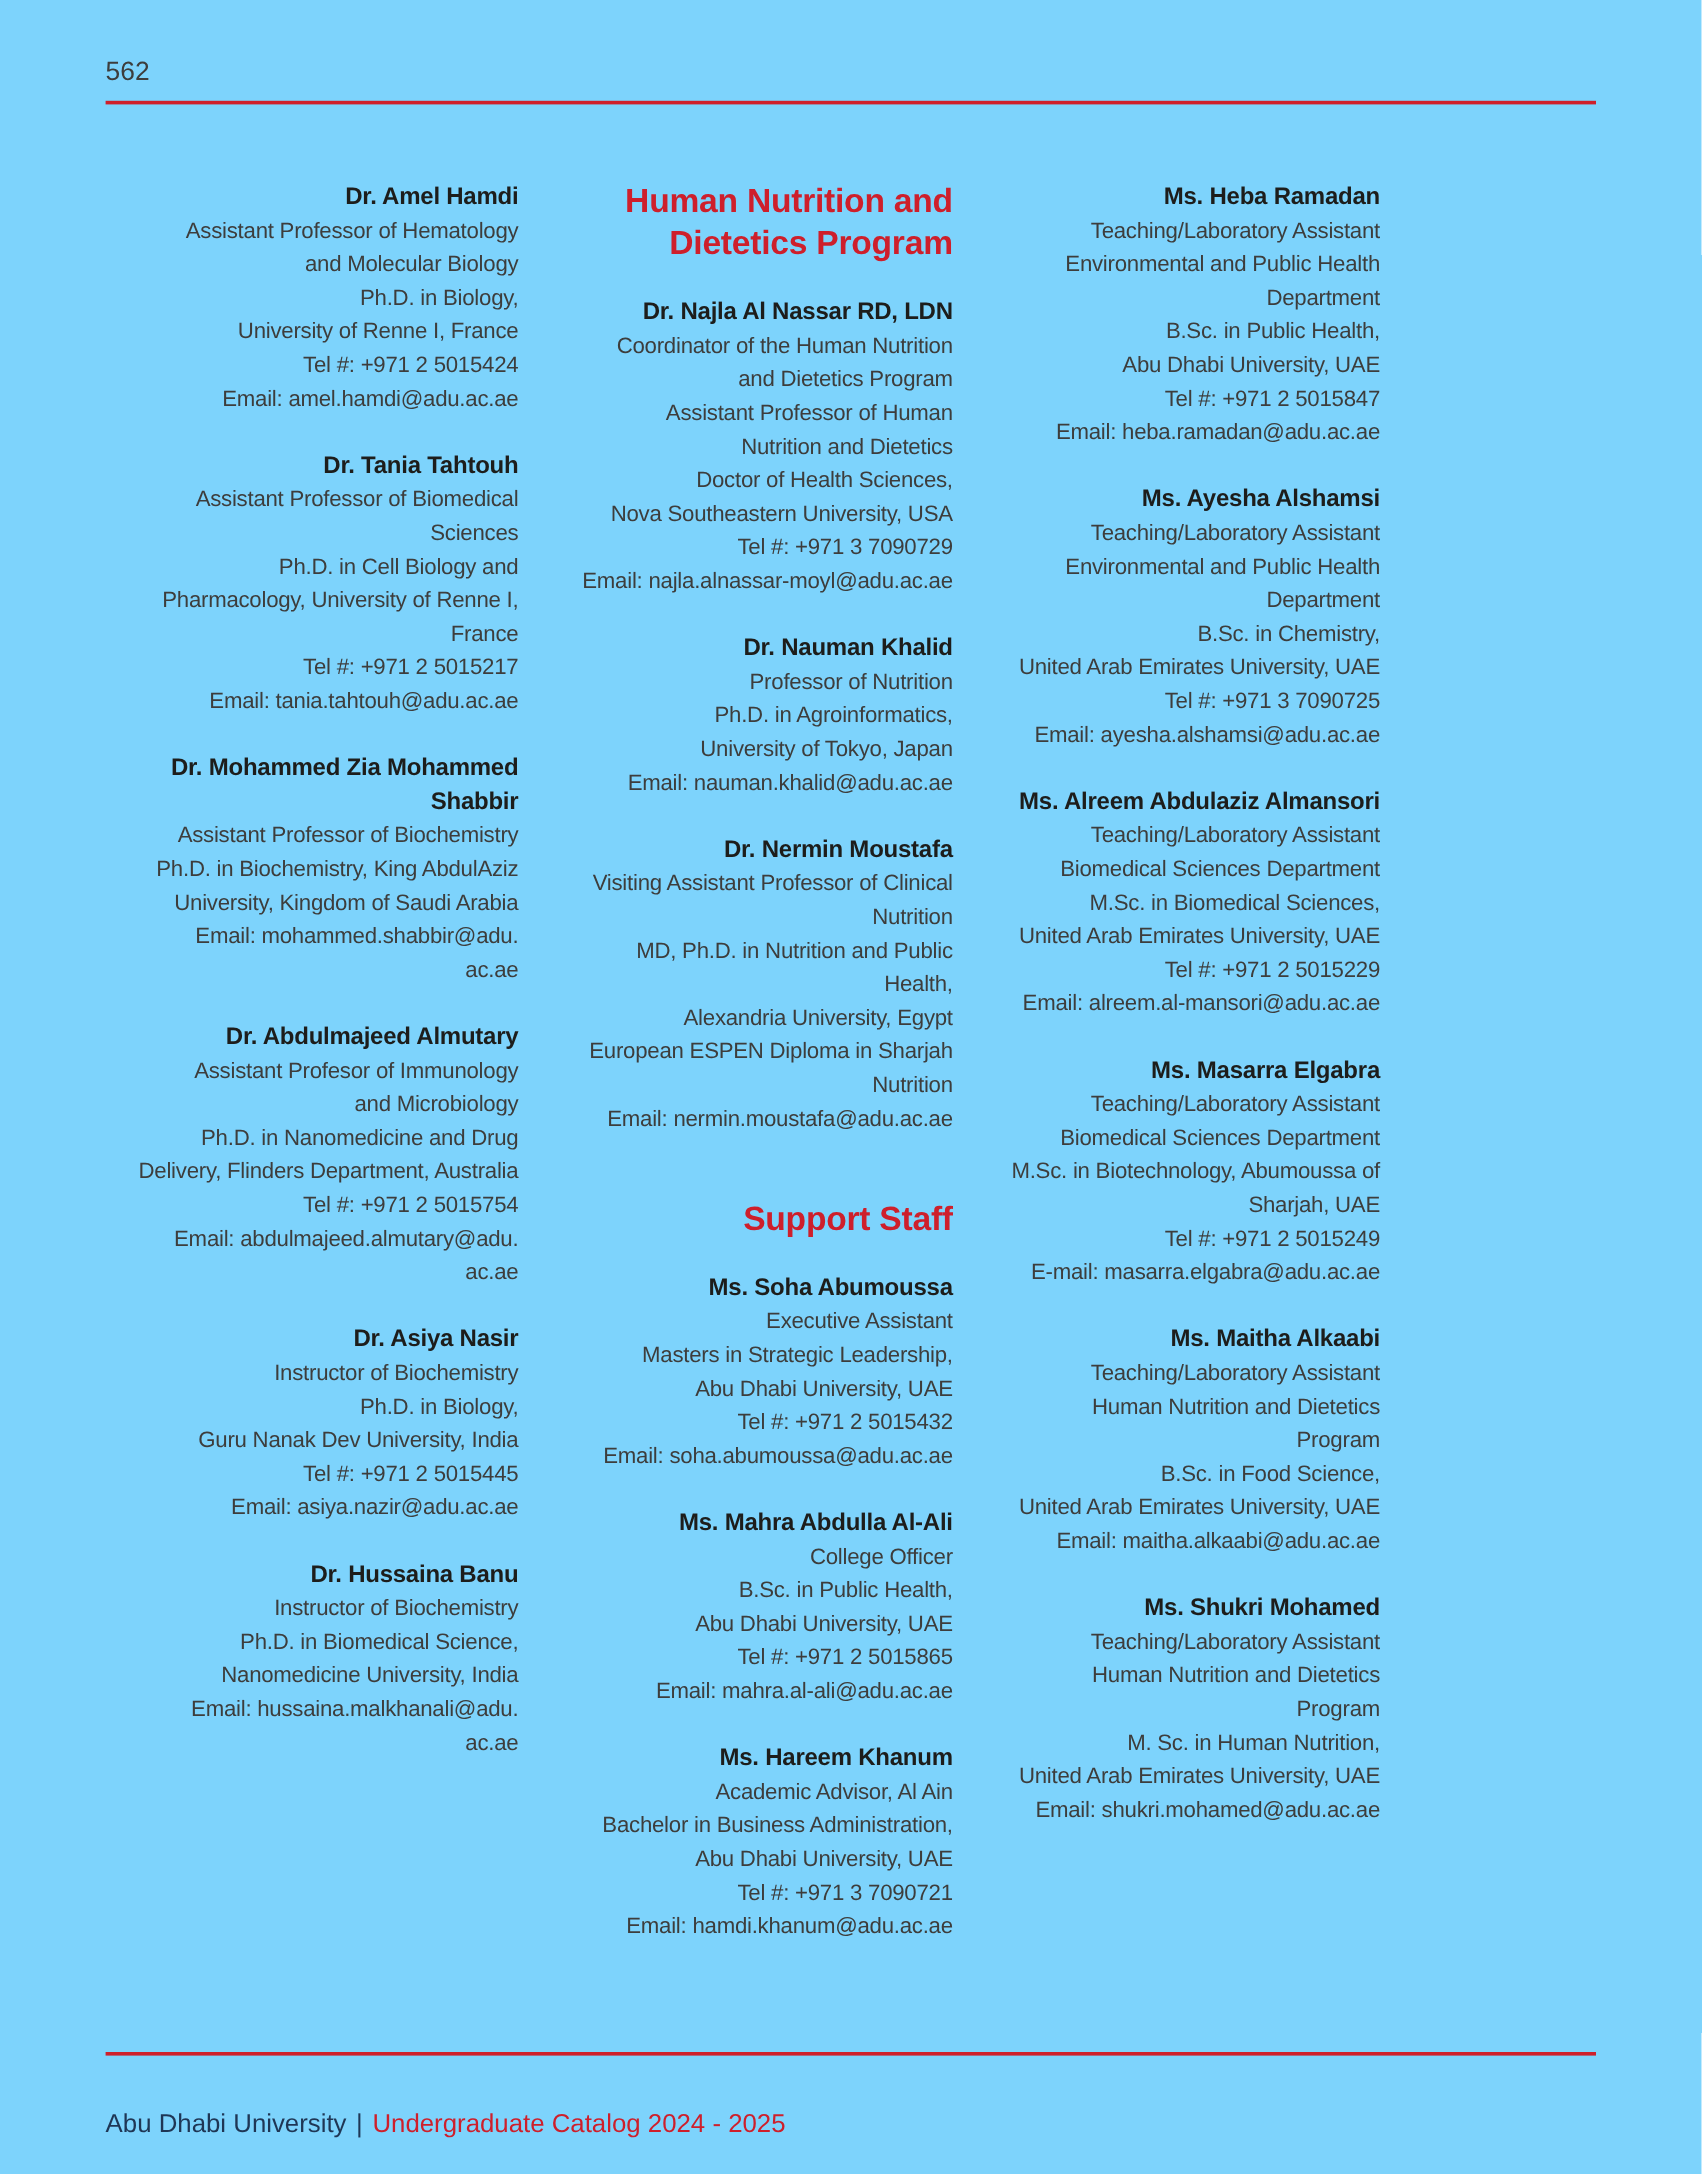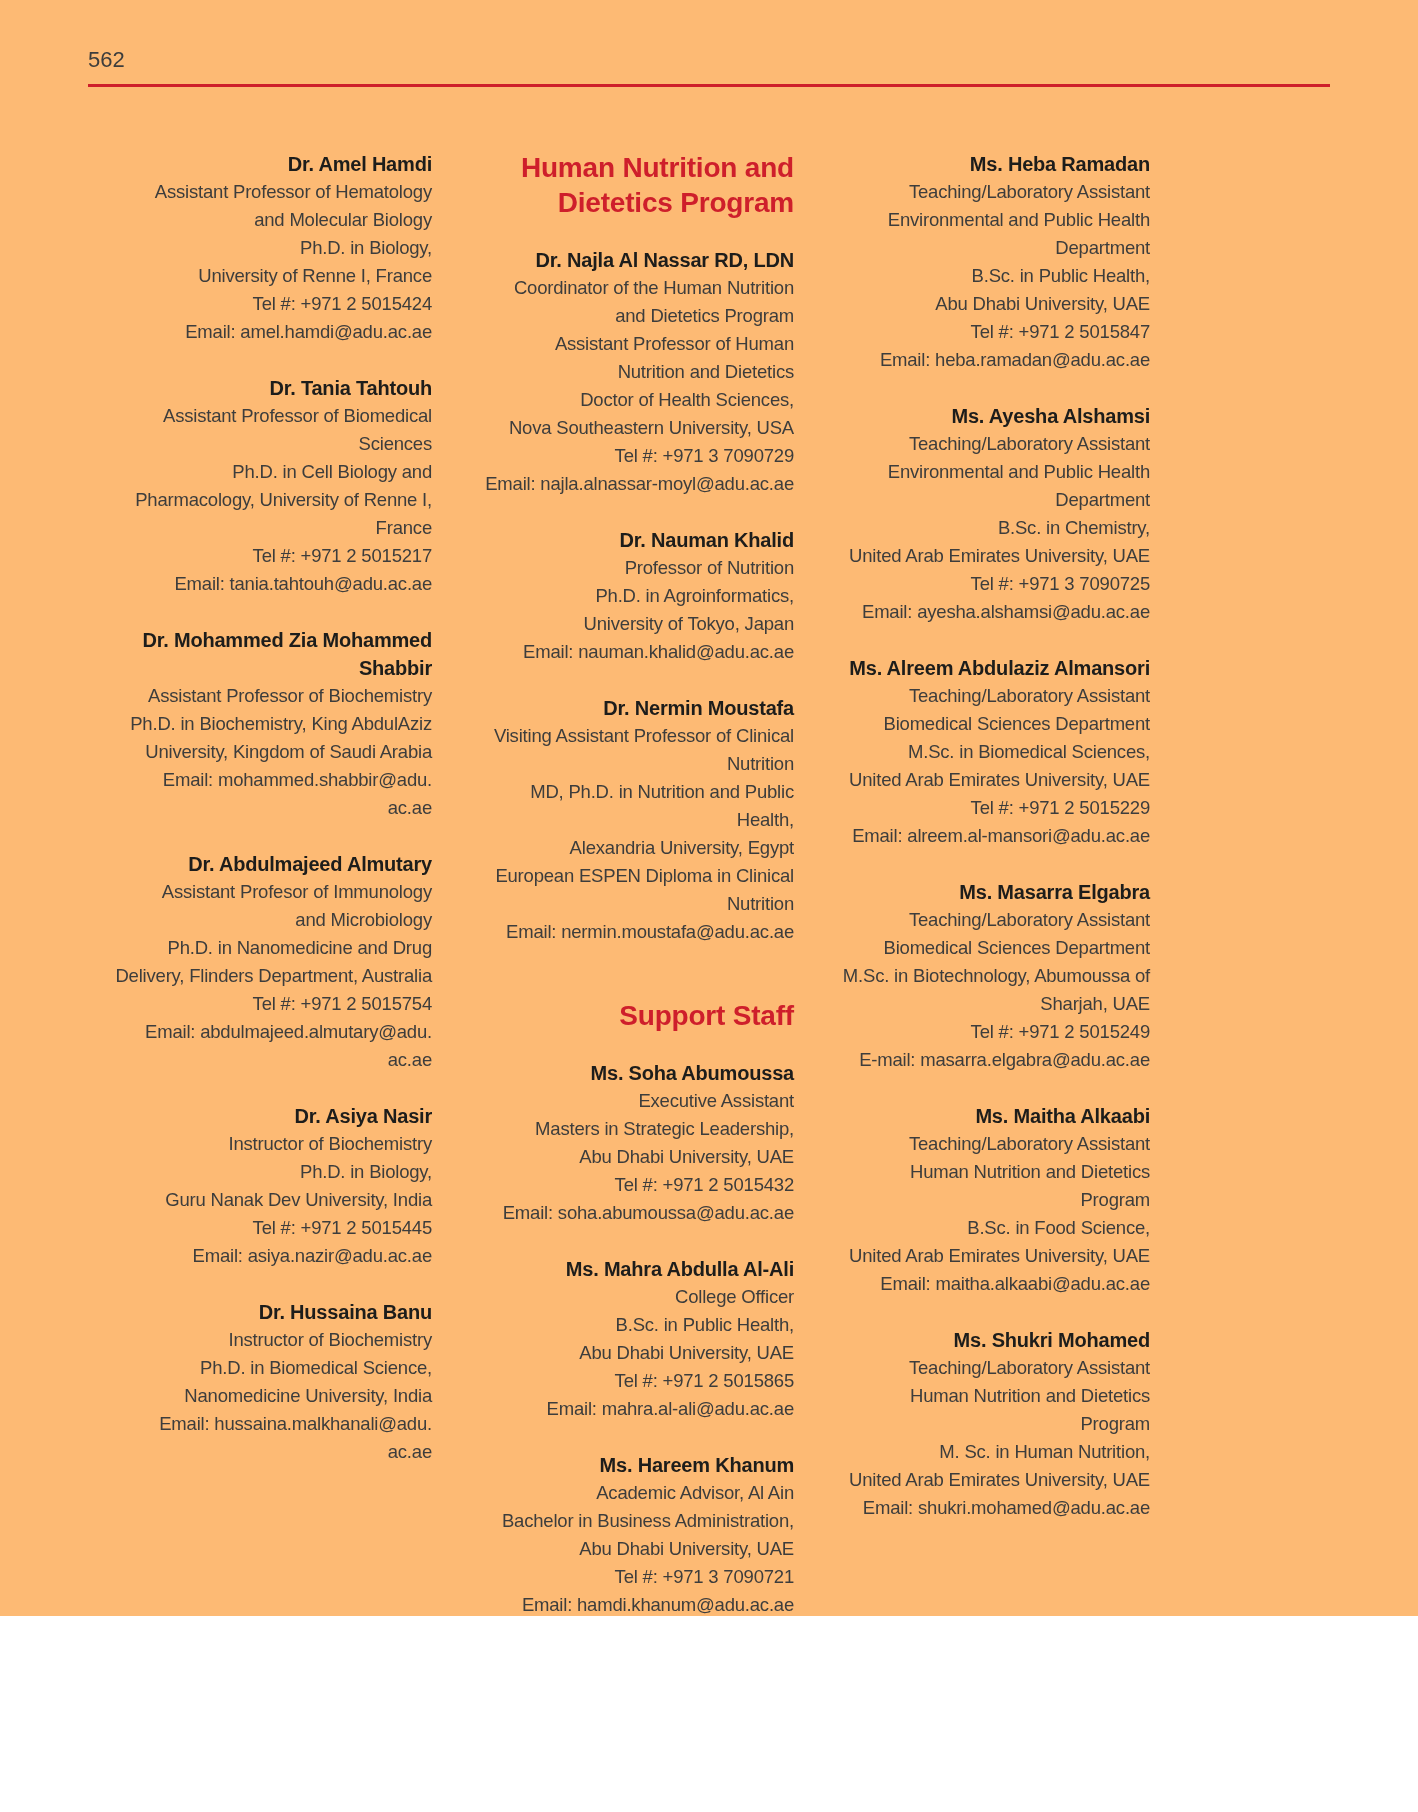--- a/index.html
+++ b/index.html
@@ -5,22 +5,22 @@
   :root{
     --red:#ce1f2b;
     --navy:#1f3655;
     --body:#3d3d3c;
     --name:#1d1d1b;
   }
   html,body{margin:0;padding:0;background:#ffffff;}
   .page{
     position:relative;
     width:1418px;
-    height:1616px;
-    background:#fdba74;
+    height:1812px;
+    background:#7dd3fc;
     font-family:"Liberation Sans", sans-serif;
     overflow:hidden;
   }
   .page-number{
     position:absolute;
     left:88px; top:47px;
     font-size:22px;
     color:var(--body);
   }
   .header-rule{
@@ -171,21 +171,21 @@
           <div class="entry-line">University of Tokyo, Japan</div>
           <div class="entry-line">Email: nauman.khalid@adu.ac.ae</div>
         </div>
         <div class="entry">
           <div class="entry-name-line">Dr. Nermin Moustafa</div>
           <div class="entry-line">Visiting Assistant Professor of Clinical</div>
           <div class="entry-line">Nutrition</div>
           <div class="entry-line">MD, Ph.D. in Nutrition and Public</div>
           <div class="entry-line">Health,</div>
           <div class="entry-line">Alexandria University, Egypt</div>
-          <div class="entry-line">European ESPEN Diploma in Clinical</div>
+          <div class="entry-line">European ESPEN Diploma in Sharjah</div>
           <div class="entry-line">Nutrition</div>
           <div class="entry-line">Email: nermin.moustafa@adu.ac.ae</div>
         </div>
         <div class="section-heading spaced">
           <div class="section-heading-line">Support Staff</div>
         </div>
         <div class="entry">
           <div class="entry-name-line">Ms. Soha Abumoussa</div>
           <div class="entry-line">Executive Assistant</div>
           <div class="entry-line">Masters in Strategic Leadership,</div>

